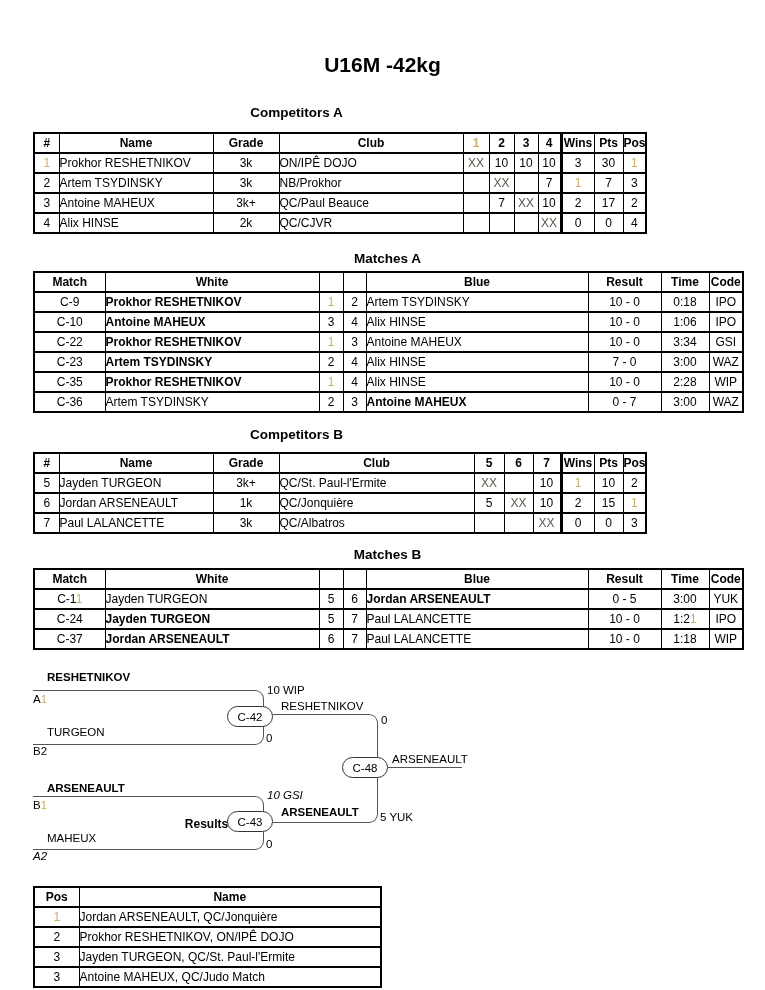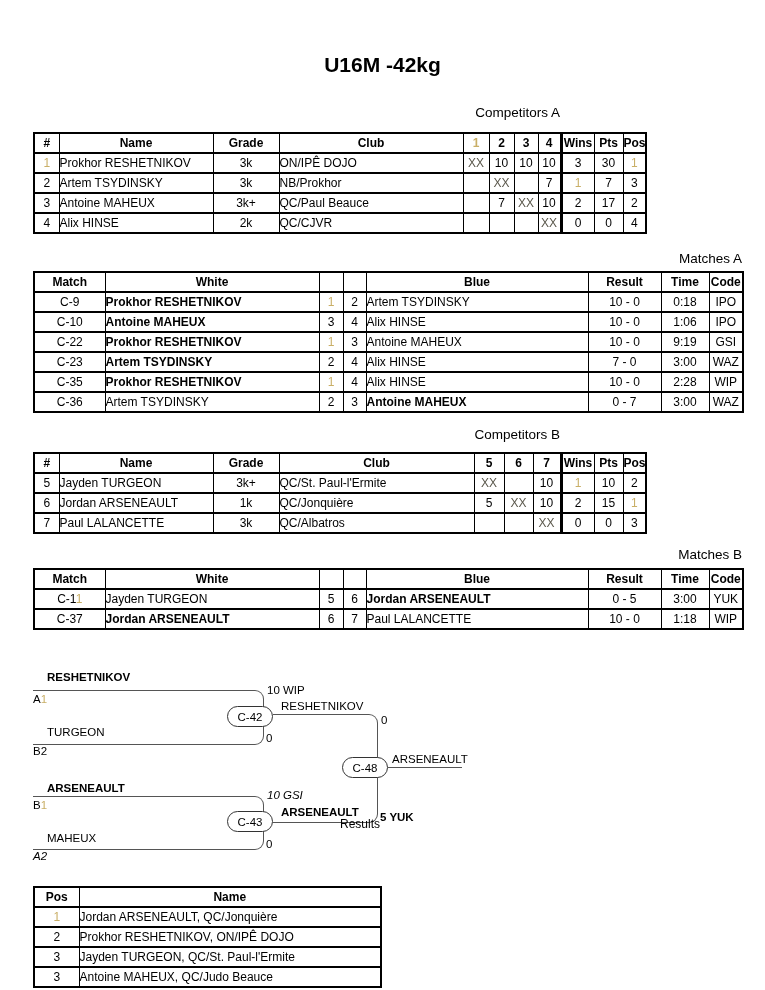--- a/index.html
+++ b/index.html
@@ -1,20 +1,20 @@
 <!DOCTYPE html>
 <html><head>
 <meta charset="utf-8">
 <style>
   html,body{margin:0;padding:0;background:#fff;}
   .page{position:relative;width:765px;height:990px;background:#fff;
         font-family:"Liberation Sans",sans-serif;color:#000;overflow:hidden;margin-top:35px;}
   .title{position:absolute;top:18px;left:0;width:765px;text-align:center;
          font-size:21px;font-weight:bold;}
-  .sec-h{position:absolute;font-size:13.5px;font-weight:normal;text-align:right;white-space:nowrap;}
+  .sec-h{position:absolute;font-size:13.5px;font-weight:bold;text-align:center;white-space:nowrap;}
   table.grid{position:absolute;border-collapse:collapse;table-layout:fixed;
              font-size:12px;border:2px solid #000;background:#fff;}
   .grid td,.grid th{border:solid #000;border-width:2px 1px;height:18px;
              padding:0;overflow:hidden;white-space:nowrap;font-size:12px;}
   .grid th{font-weight:bold;text-align:center;}
   .c{text-align:center;}
   .l{text-align:left;padding-left:7px;}
   .sep{border-left-width:3px !important;}
   .bold{font-weight:bold;}
   .one{color:#c9af67;}
@@ -165,21 +165,21 @@
       <td class="c">1:06</td>
       <td class="c">IPO</td>
     </tr>
     <tr>
       <td class="c">C-22</td>
       <td class="l bold">Prokhor RESHETNIKOV</td>
       <td class="c one">1</td>
       <td class="c">3</td>
       <td class="l">Antoine MAHEUX</td>
       <td class="c">10 - 0</td>
-      <td class="c">9:19</td>
+      <td class="c">3:34</td>
       <td class="c">GSI</td>
     </tr>
     <tr>
       <td class="c">C-23</td>
       <td class="l bold">Artem TSYDINSKY</td>
       <td class="c">2</td>
       <td class="c">4</td>
       <td class="l">Alix HINSE</td>
       <td class="c">7 - 0</td>
       <td class="c">3:00</td>
@@ -301,20 +301,30 @@
       <td class="c">C-1<span class="one">1</span></td>
       <td class="l">Jayden TURGEON</td>
       <td class="c">5</td>
       <td class="c">6</td>
       <td class="l bold">Jordan ARSENEAULT</td>
       <td class="c">0 - 5</td>
       <td class="c">3:00</td>
       <td class="c">YUK</td>
     </tr>
     <tr>
+      <td class="c">C-24</td>
+      <td class="l bold">Jayden TURGEON</td>
+      <td class="c">5</td>
+      <td class="c">7</td>
+      <td class="l">Paul LALANCETTE</td>
+      <td class="c">10 - 0</td>
+      <td class="c">1:2<span class="one">1</span></td>
+      <td class="c">IPO</td>
+    </tr>
+    <tr>
       <td class="c">C-37</td>
       <td class="l bold">Jordan ARSENEAULT</td>
       <td class="c">6</td>
       <td class="c">7</td>
       <td class="l">Paul LALANCETTE</td>
       <td class="c">10 - 0</td>
       <td class="c">1:18</td>
       <td class="c">WIP</td>
     </tr>
   </tbody>
@@ -331,21 +341,21 @@
     <div class="blbl" style="left:266px;top:62px;">0</div>
 
     <div class="br con" style="left:273px;top:44px;width:104px;height:107px;"></div>
     <div class="blbl" style="left:281px;top:30px;">RESHETNIKOV</div>
     <div class="blbl" style="left:381px;top:44px;">0</div>
     <div class="oval" style="left:227px;top:36px;">C-42</div>
 
     <div class="br hl" style="left:388px;top:97px;width:74px;height:1px;"></div>
     <div class="blbl" style="left:392px;top:83px;">ARSENEAULT</div>
     <div class="oval" style="left:342px;top:87px;">C-48</div>
-    <div class="blbl" style="left:380px;top:141px;font-weight:bold;">5 YUK</div>
+    <div class="blbl" style="left:380px;top:141px;">5 YUK</div>
 
     <div class="blbl bold" style="left:47px;top:112px;">ARSENEAULT</div>
     <div class="br con" style="left:33px;top:126px;width:230px;height:52px;"></div>
     <div class="blbl" style="left:33px;top:129px;">B<span class="one">1</span></div>
     <div class="blbl" style="left:267px;top:119px;font-style:italic;">10 GSI</div>
     <div class="blbl bold" style="left:281px;top:136px;">ARSENEAULT</div>
     <div class="oval" style="left:227px;top:141px;">C-43</div>
     <div class="blbl" style="left:47px;top:162px;">MAHEUX</div>
     <div class="blbl" style="left:33px;top:180px;font-style:italic;">A2</div>
     <div class="blbl" style="left:266px;top:168px;">0</div>
@@ -369,21 +379,21 @@
     <tr>
       <td class="c">2</td>
       <td class="l">Prokhor RESHETNIKOV, ON/IPÊ DOJO</td>
     </tr>
     <tr>
       <td class="c">3</td>
       <td class="l">Jayden TURGEON, QC/St. Paul-l'Ermite</td>
     </tr>
     <tr>
       <td class="c">3</td>
-      <td class="l">Antoine MAHEUX, QC/Judo Beauce</td>
+      <td class="l">Antoine MAHEUX, QC/Judo Match</td>
     </tr>
   </tbody>
     </table>
 
   <span class="foot" style="left:104px;">Edmundston - 19 avril 2025</span>
   <span class="foot" style="left:283px;">Edmundston 2025</span>
   <span class="foot" style="left:380px;">2025-04-20 10:57:03</span>
 
 </div>
 

